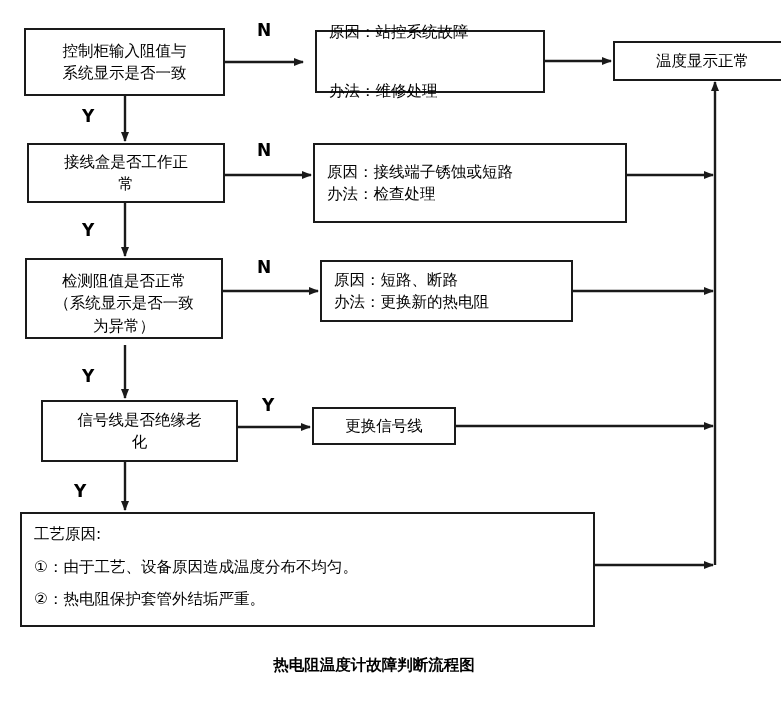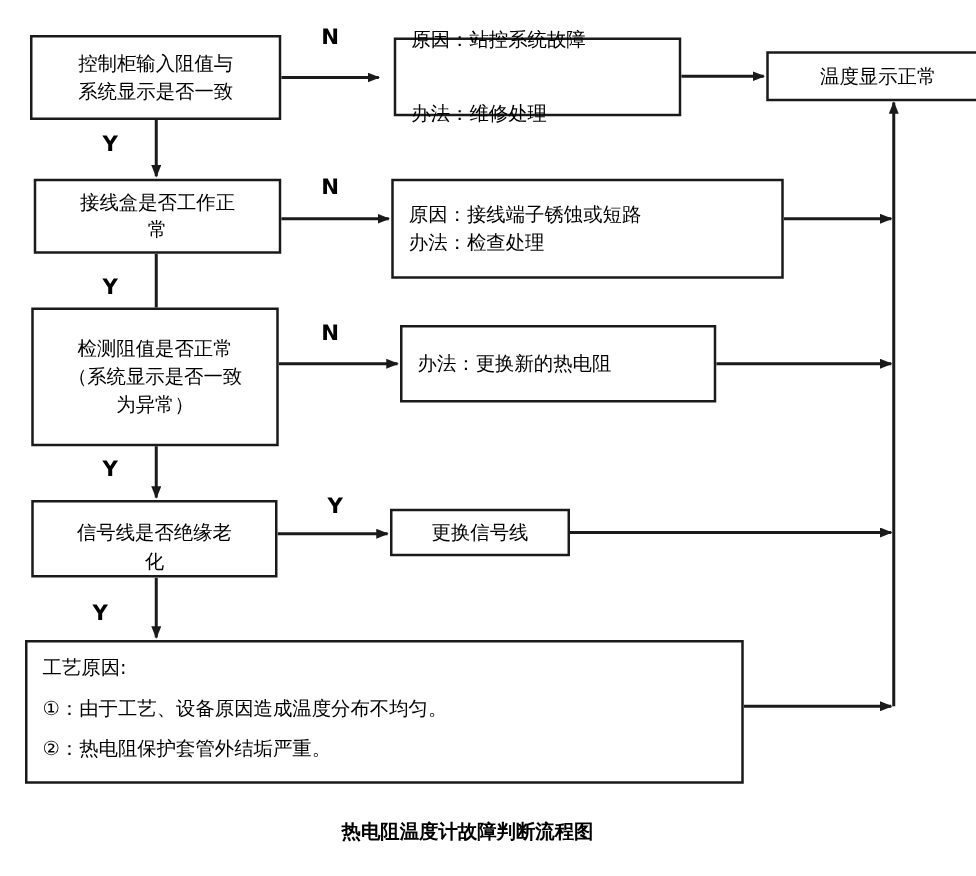--- a/index.html
+++ b/index.html
@@ -121,42 +121,43 @@
   <div class="node center" style="left:24px; top:28px; width:201px; height:68px;">
     <span class="ln">控制柜输入阻值与</span>
     <span class="ln">系统显示是否一致</span>
   </div>
 
   <div class="node center" style="left:27px; top:143px; width:198px; height:60px;">
     <span class="ln">接线盒是否工作正</span>
     <span class="ln">常</span>
   </div>
 
-  <div class="node center" style="left:25px; top:246px; width:198px; height:111px;">
+  <div class="node center" style="left:25px; top:258px; width:198px; height:81px;justify-content:flex-end;">
     <span class="ln">检测阻值是否正常</span>
     <span class="ln">（系统显示是否一致</span>
     <span class="ln">为异常）</span>
   </div>
 
-  <div class="node center" style="left:25px; top:400px; width:197px; height:62px;justify-content:flex-end;">
+  <div class="node center" style="left:41px; top:400px; width:197px; height:62px;">
     <span class="ln">信号线是否绝缘老</span>
     <span class="ln">化</span>
   </div>
 
   <div class="node left" style="left:315px; top:30px; width:230px; height:63px;gap:36px;">
     <span class="ln">原因：站控系统故障</span>
     <span class="ln">办法：维修处理</span>
   </div>
 
   <div class="node left" style="left:313px; top:143px; width:314px; height:80px;">
     <span class="ln">原因：接线端子锈蚀或短路</span>
     <span class="ln">办法：检查处理</span>
   </div>
 
   <div class="node left" style="left:320px; top:260px; width:253px; height:62px;">
+    <span class="ln">原因：短路、断路</span>
     <span class="ln">办法：更换新的热电阻</span>
   </div>
 
   <div class="node center" style="left:312px; top:407px; width:144px; height:38px;">
     <span class="ln">更换信号线</span>
   </div>
 
   <div class="node center" style="left:613px; top:41px; width:179px; height:40px;">
     <span class="ln">温度显示正常</span>
   </div>

